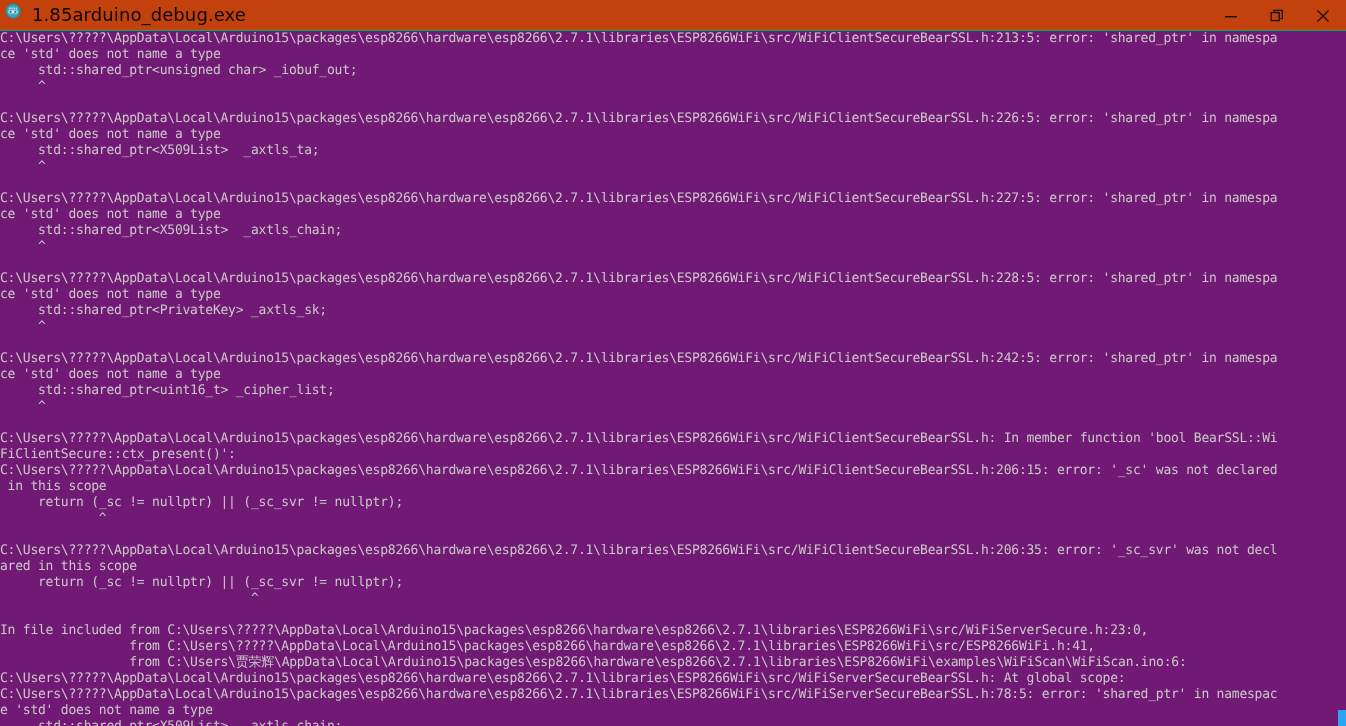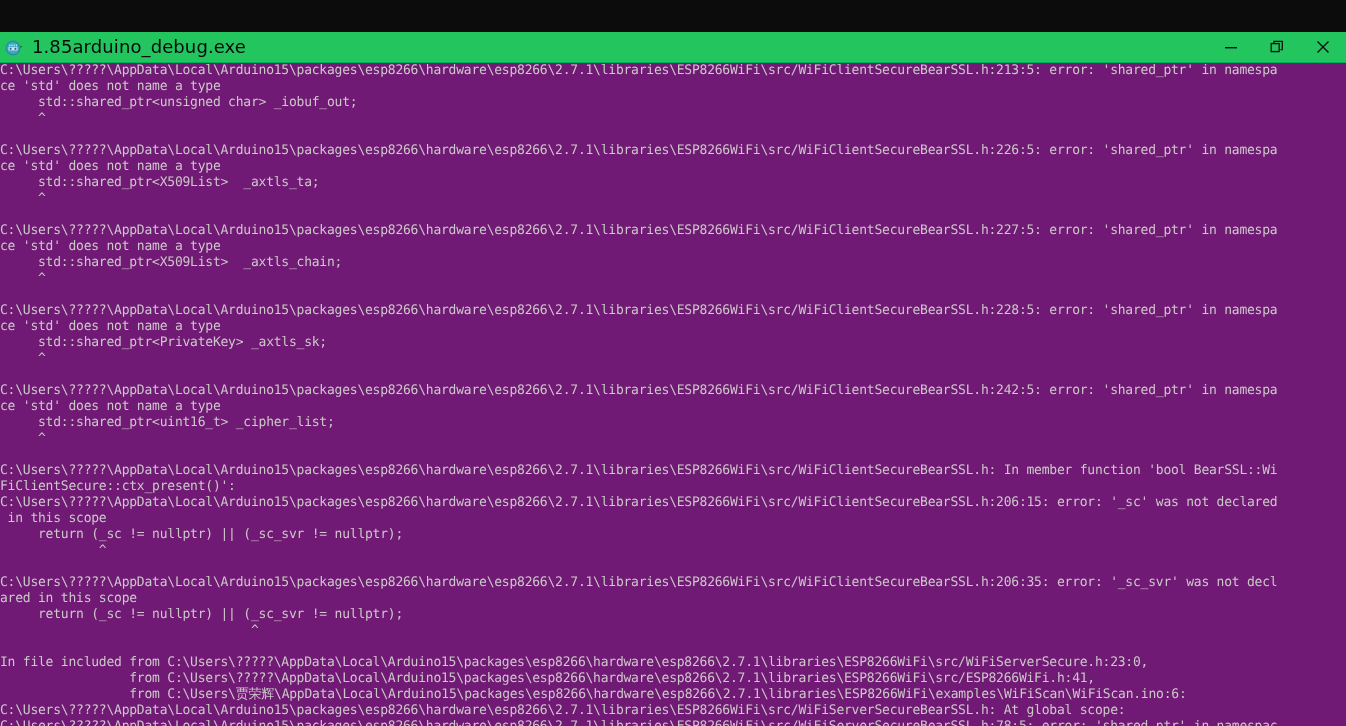--- a/index.html
+++ b/index.html
@@ -12,26 +12,24 @@
     width: 1346px;
     height: 726px;
     overflow: hidden;
     font-family: "DejaVu Sans Mono", monospace;
   }
 
   
   .titlebar {
     position: relative;
     height: 31px;
-    background: #22c55e;
+    background: #c2410c;
     display: flex;
-    align-items: center;
     box-sizing: border-box;
     border-bottom: 1px solid #00b257;
-    margin-top: 32px;
   }
   .app-icon {
     width: 20px;
     height: 20px;
     margin-left: 4px;
     margin-right: 8px;
     flex: 0 0 auto;
     position: relative;
     top: 1px;
   }

